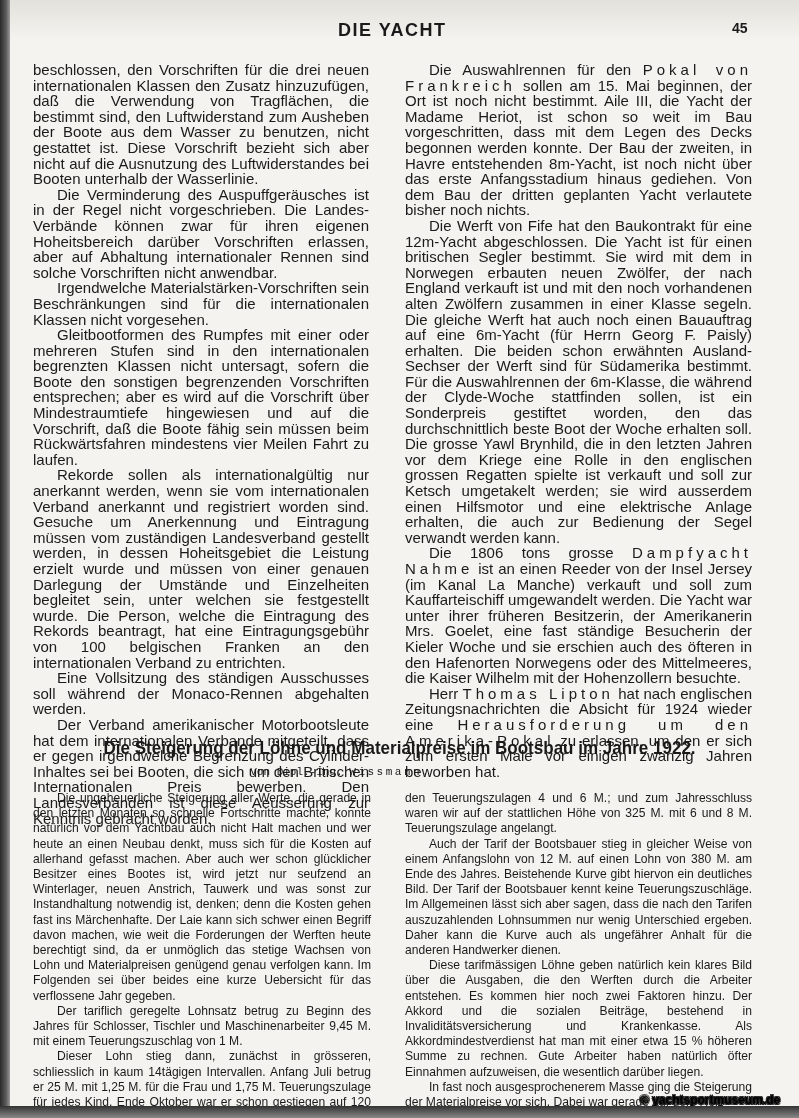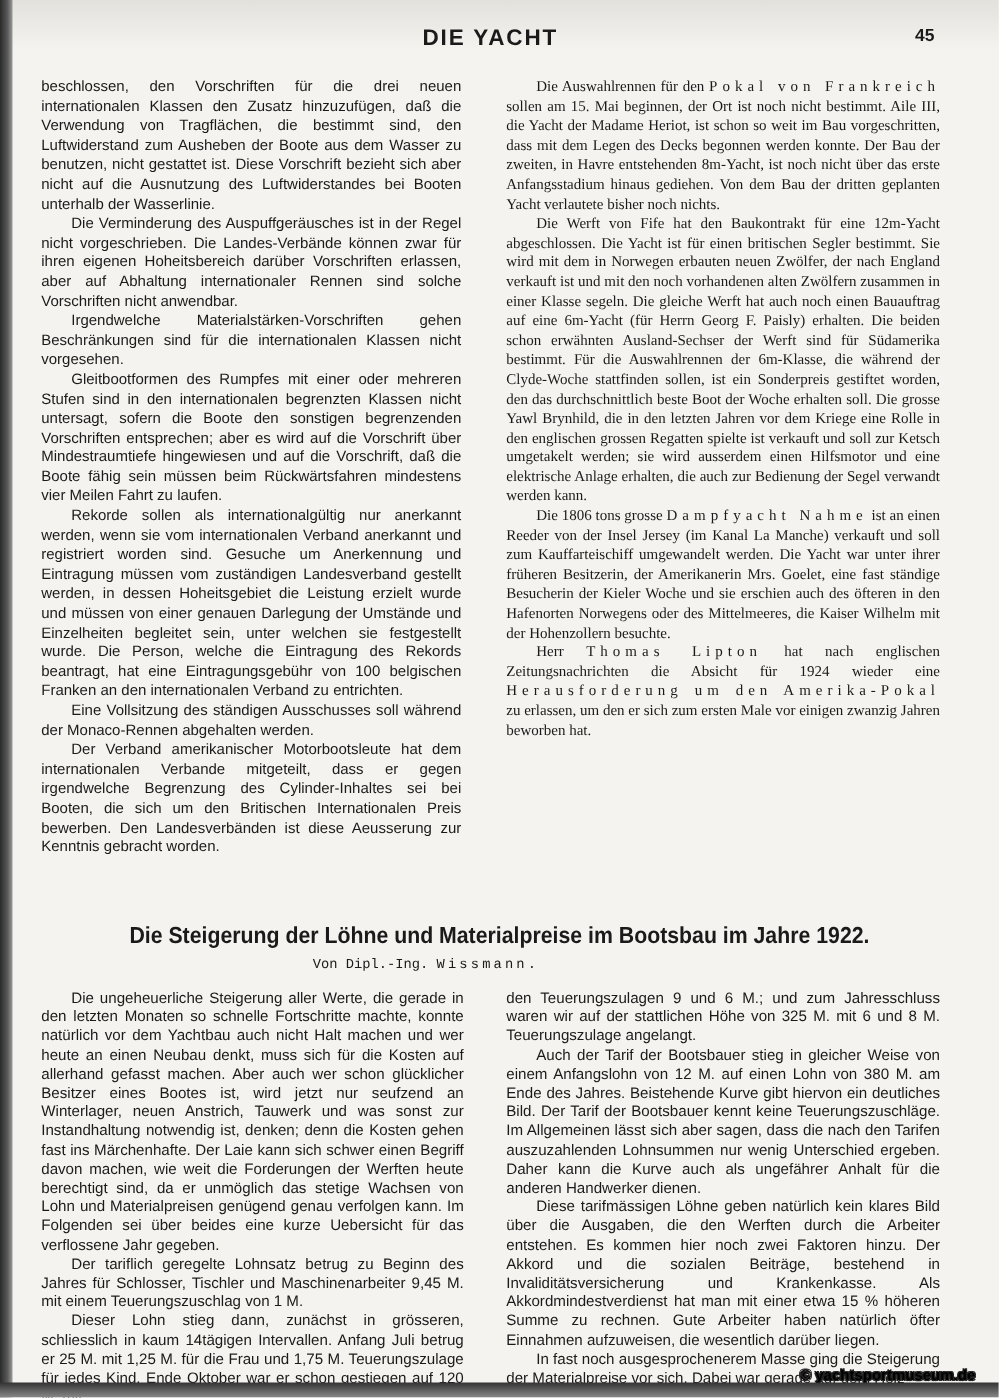--- a/index.html
+++ b/index.html
@@ -28,26 +28,26 @@
     position:absolute; left:338px; top:0;
     font-family:"Liberation Sans", sans-serif; font-weight:bold;
     font-size:18px; letter-spacing:1.5px;
   }
   .page-number {
     position:absolute; left:732px; top:0;
     font-family:"Liberation Sans", sans-serif; font-weight:bold; font-size:14px;
   }
   .col {
     position:absolute; font-family:"Liberation Sans Narrow","Liberation Sans", sans-serif;
-    font-size:12px; line-height:15.6px; text-align:justify;
+    font-size:15px; line-height:15.6px; text-align:justify;
   }
   .col p { margin:0; text-indent:24px; }
   .col p.noindent { text-indent:0; }
   .col-top-left  { left:33px;  top:62px;  width:336px; }
-  .col-top-right { left:405px; top:62px;  width:347px;font-family:Liberation Serif, serif; }
+  .col-top-right { left:405px; top:62px;  width:347px; }
   .col-bot-left  { left:33px;  top:791px; width:338px; font-size:12.1px; line-height:15.2px; }
   .col-bot-right { left:405px; top:791px; width:347px; font-size:12.1px; line-height:15.2px; }
   .sp { letter-spacing:4px; }
   .article-title {
     position:absolute; left:0; top:737px; width:799px; text-align:center;
     font-family:"Liberation Sans", sans-serif; font-weight:bold;
     font-size:18.5px; transform:scaleX(0.92); transform-origin:400px 0;
   }
   .article-byline {
     position:absolute; left:0; top:766px; width:679px; text-align:center;
@@ -67,21 +67,21 @@
 <div class="binding"></div>
 
 <div class="running-head">
   <span class="journal-title">DIE YACHT</span>
   <span class="page-number">45</span>
 </div>
 
 <div class="col col-top-left">
   <p class="noindent">beschlossen, den Vorschriften für die drei neuen internationalen Klassen den Zusatz hinzuzufügen, daß die Verwendung von Tragflächen, die bestimmt sind, den Luftwiderstand zum Ausheben der Boote aus dem Wasser zu benutzen, nicht gestattet ist. Diese Vorschrift bezieht sich aber nicht auf die Ausnutzung des Luftwiderstandes bei Booten unterhalb der Wasserlinie.</p>
   <p>Die Verminderung des Auspuffgeräusches ist in der Regel nicht vorgeschrieben. Die Landes-Verbände können zwar für ihren eigenen Hoheitsbereich darüber Vorschriften erlassen, aber auf Abhaltung internationaler Rennen sind solche Vorschriften nicht anwendbar.</p>
-  <p>Irgendwelche Materialstärken-Vorschriften gehen Beschränkungen sind für die internationalen Klassen nicht vorgesehen.</p>
+  <p>Irgendwelche Materialstärken-Vorschriften sein Beschränkungen sind für die internationalen Klassen nicht vorgesehen.</p>
   <p>Gleitbootformen des Rumpfes mit einer oder mehreren Stufen sind in den internationalen begrenzten Klassen nicht untersagt, sofern die Boote den sonstigen begrenzenden Vorschriften entsprechen; aber es wird auf die Vorschrift über Mindestraumtiefe hingewiesen und auf die Vorschrift, daß die Boote fähig sein müssen beim Rückwärtsfahren mindestens vier Meilen Fahrt zu laufen.</p>
   <p>Rekorde sollen als internationalgültig nur anerkannt werden, wenn sie vom internationalen Verband anerkannt und registriert worden sind. Gesuche um Anerkennung und Eintragung müssen vom zuständigen Landesverband gestellt werden, in dessen Hoheitsgebiet die Leistung erzielt wurde und müssen von einer genauen Darlegung der Umstände und Einzelheiten begleitet sein, unter welchen sie festgestellt wurde. Die Person, welche die Eintragung des Rekords beantragt, hat eine Eintragungsgebühr von 100 belgischen Franken an den internationalen Verband zu entrichten.</p>
   <p>Eine Vollsitzung des ständigen Ausschusses soll während der Monaco-Rennen abgehalten werden.</p>
   <p>Der Verband amerikanischer Motorbootsleute hat dem internationalen Verbande mitgeteilt, dass er gegen irgendwelche Begrenzung des Cylinder-Inhaltes sei bei Booten, die sich um den Britischen Internationalen Preis bewerben. Den Landesverbänden ist diese Aeusserung zur Kenntnis gebracht worden.</p>
 </div>
 
 <div class="col col-top-right">
   <p><span>Die Auswahlrennen für den </span><span class="sp">Pokal von Frankreich</span><span> sollen am 15. Mai beginnen, der Ort ist noch nicht bestimmt. Aile III, die Yacht der Madame Heriot, ist schon so weit im Bau vorgeschritten, dass mit dem Legen des Decks begonnen werden konnte. Der Bau der zweiten, in Havre entstehenden 8m-Yacht, ist noch nicht über das erste Anfangsstadium hinaus gediehen. Von dem Bau der dritten geplanten Yacht verlautete bisher noch nichts.</span></p>
   <p>Die Werft von Fife hat den Baukontrakt für eine 12m-Yacht abgeschlossen. Die Yacht ist für einen britischen Segler bestimmt. Sie wird mit dem in Norwegen erbauten neuen Zwölfer, der nach England verkauft ist und mit den noch vorhandenen alten Zwölfern zusammen in einer Klasse segeln. Die gleiche Werft hat auch noch einen Bauauftrag auf eine 6m-Yacht (für Herrn Georg F. Paisly) erhalten. Die beiden schon erwähnten Ausland-Sechser der Werft sind für Südamerika bestimmt. Für die Auswahlrennen der 6m-Klasse, die während der Clyde-Woche stattfinden sollen, ist ein Sonderpreis gestiftet worden, den das durchschnittlich beste Boot der Woche erhalten soll. Die grosse Yawl Brynhild, die in den letzten Jahren vor dem Kriege eine Rolle in den englischen grossen Regatten spielte ist verkauft und soll zur Ketsch umgetakelt werden; sie wird ausserdem einen Hilfsmotor und eine elektrische Anlage erhalten, die auch zur Bedienung der Segel verwandt werden kann.</p>
   <p><span>Die 1806 tons grosse </span><span class="sp">Dampfyacht Nahme</span><span> ist an einen Reeder von der Insel Jersey (im Kanal La Manche) verkauft und soll zum Kauffarteischiff umgewandelt werden. Die Yacht war unter ihrer früheren Besitzerin, der Amerikanerin Mrs. Goelet, eine fast ständige Besucherin der Kieler Woche und sie erschien auch des öfteren in den Hafenorten Norwegens oder des Mittelmeeres, die Kaiser Wilhelm mit der Hohenzollern besuchte.</span></p>
@@ -91,20 +91,20 @@
 <div class="article-title">Die Steigerung der Löhne und Materialpreise im Bootsbau im Jahre 1922.</div>
 <div class="article-byline"><span>Von Dipl.-Ing. </span><span class="sp" style="letter-spacing:2.5px">Wissmann</span><span>.</span></div>
 
 <div class="col col-bot-left">
   <p>Die ungeheuerliche Steigerung aller Werte, die gerade in den letzten Monaten so schnelle Fortschritte machte, konnte natürlich vor dem Yachtbau auch nicht Halt machen und wer heute an einen Neubau denkt, muss sich für die Kosten auf allerhand gefasst machen. Aber auch wer schon glücklicher Besitzer eines Bootes ist, wird jetzt nur seufzend an Winterlager, neuen Anstrich, Tauwerk und was sonst zur Instandhaltung notwendig ist, denken; denn die Kosten gehen fast ins Märchenhafte. Der Laie kann sich schwer einen Begriff davon machen, wie weit die Forderungen der Werften heute berechtigt sind, da er unmöglich das stetige Wachsen von Lohn und Materialpreisen genügend genau verfolgen kann. Im Folgenden sei über beides eine kurze Uebersicht für das verflossene Jahr gegeben.</p>
   <p>Der tariflich geregelte Lohnsatz betrug zu Beginn des Jahres für Schlosser, Tischler und Maschinenarbeiter 9,45 M. mit einem Teuerungszuschlag von 1 M.</p>
   <p>Dieser Lohn stieg dann, zunächst in grösseren, schliesslich in kaum 14tägigen Intervallen. Anfang Juli betrug er 25 M. mit 1,25 M. für die Frau und 1,75 M. Teuerungszulage für jedes Kind. Ende Oktober war er schon gestiegen auf 120 M. mit</p>
 </div>
 
 <div class="col col-bot-right">
-  <p class="noindent">den Teuerungszulagen 9 und 6 M.; und zum Jahresschluss waren wir auf der stattlichen Höhe von 325 M. mit 6 und 8 M. Teuerungszulage angelangt.</p>
+  <p class="noindent">den Teuerungszulagen 4 und 6 M.; und zum Jahresschluss waren wir auf der stattlichen Höhe von 325 M. mit 6 und 8 M. Teuerungszulage angelangt.</p>
   <p>Auch der Tarif der Bootsbauer stieg in gleicher Weise von einem Anfangslohn von 12 M. auf einen Lohn von 380 M. am Ende des Jahres. Beistehende Kurve gibt hiervon ein deutliches Bild. Der Tarif der Bootsbauer kennt keine Teuerungszuschläge. Im Allgemeinen lässt sich aber sagen, dass die nach den Tarifen auszuzahlenden Lohnsummen nur wenig Unterschied ergeben. Daher kann die Kurve auch als ungefährer Anhalt für die anderen Handwerker dienen.</p>
   <p>Diese tarifmässigen Löhne geben natürlich kein klares Bild über die Ausgaben, die den Werften durch die Arbeiter entstehen. Es kommen hier noch zwei Faktoren hinzu. Der Akkord und die sozialen Beiträge, bestehend in Invaliditätsversicherung und Krankenkasse. Als Akkordmindestverdienst hat man mit einer etwa 15 % höheren Summe zu rechnen. Gute Arbeiter haben natürlich öfter Einnahmen aufzuweisen, die wesentlich darüber liegen.</p>
   <p>In fast noch ausgesprochenerem Masse ging die Steigerung der Materialpreise vor sich. Dabei war gerade auf dem Holz-</p>
 </div>
 
 <div class="watermark">© yachtsportmuseum.de</div>
 <div class="bottom-edge"></div>
 
 </body></html>

